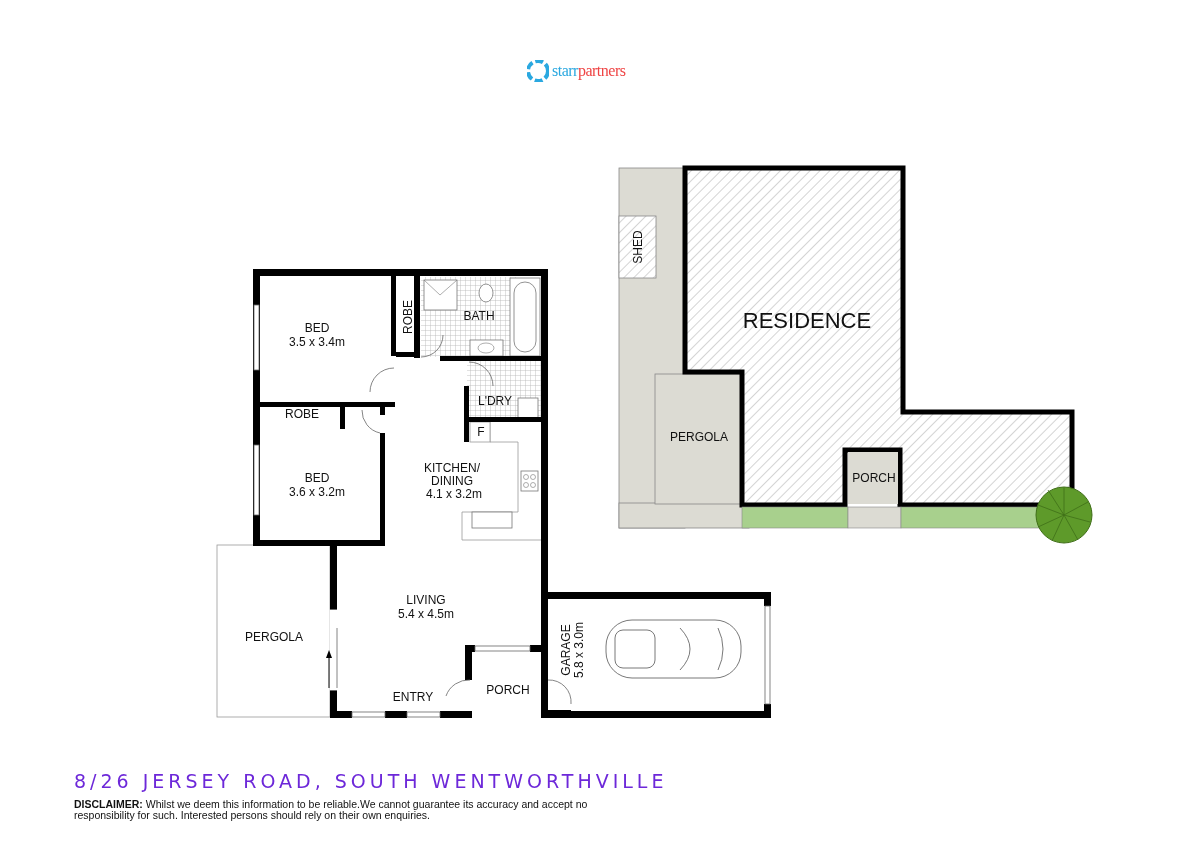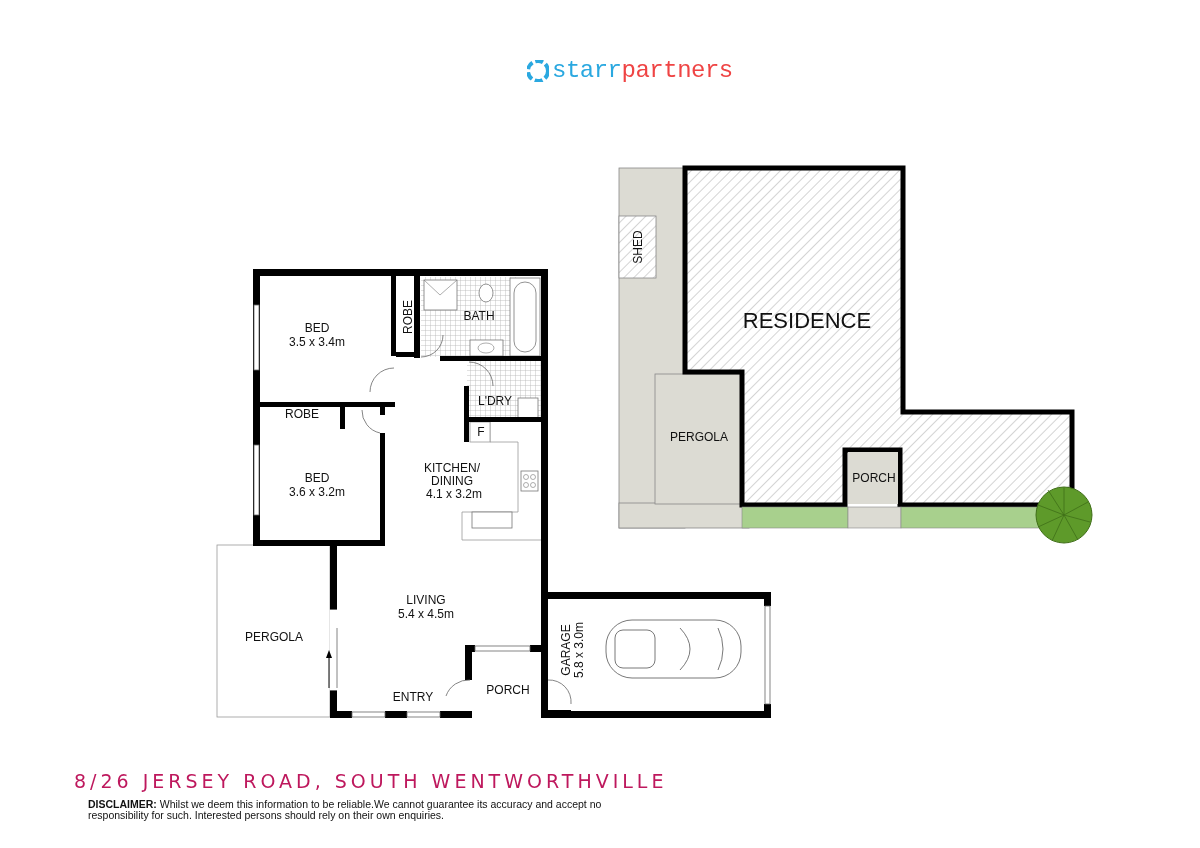--- a/index.html
+++ b/index.html
@@ -1,26 +1,26 @@
 <!DOCTYPE html>
 <html><head>
 <meta charset="utf-8">
 <style>
   html, body { margin:0; padding:0; background:#ffffff; }
   body { width:1200px; height:848px; position:relative; overflow:hidden; font-family:"Liberation Sans", sans-serif; }
   .logo { position:absolute; left:527px; top:56px; height:30px; display:flex; align-items:center; }
   .logo-mark { width:22px; height:22px; margin-right:3px; }
-  .logo-text { font-family:Liberation Mono, monospace; font-size:24px; letter-spacing:-0.5px; line-height:1; }
+  .logo-text { font-family:Liberation Serif, serif; font-size:16px; letter-spacing:-0.5px; line-height:1; }
   .logo-starr { color:#2aa8e0; }
   .logo-partners { color:#ef4444; }
   svg.plan { position:absolute; left:0; top:0; }
   .lbl { font-family:"Liberation Sans", sans-serif; fill:#111; font-size:12px; }
   .lbl-big { font-family:"Liberation Sans", sans-serif; fill:#111; font-size:22px; }
-  .address { position:absolute; left:74px; top:770px; font-family:"DejaVu Sans", sans-serif; font-size:19px; letter-spacing:4px; color:#be185d;text-align:center; }
-  .disclaimer { position:absolute; left:88px; top:799px; font-family:"Liberation Sans", sans-serif; font-size:10.5px; line-height:11px; color:#111; width:520px; }
+  .address { position:absolute; left:74px; top:770px; font-family:"DejaVu Sans", sans-serif; font-size:19px; letter-spacing:4px; color:#6d28d9;text-align:center; }
+  .disclaimer { position:absolute; left:74px; top:799px; font-family:"Liberation Sans", sans-serif; font-size:10.5px; line-height:11px; color:#111; width:520px; }
   .disclaimer b { font-weight:bold; }
 </style>
 </head>
 <body>
 
 <div class="logo">
   <svg class="logo-mark" viewBox="0 0 22 22">
     <circle cx="11" cy="11" r="10" fill="none" stroke="#2aa8e0" stroke-width="4" stroke-dasharray="8 3"></circle>
     <path d="M7 6 L15 16 M15 6 L7 16" stroke="#fff" stroke-width="2.5"></path>
   </svg>

